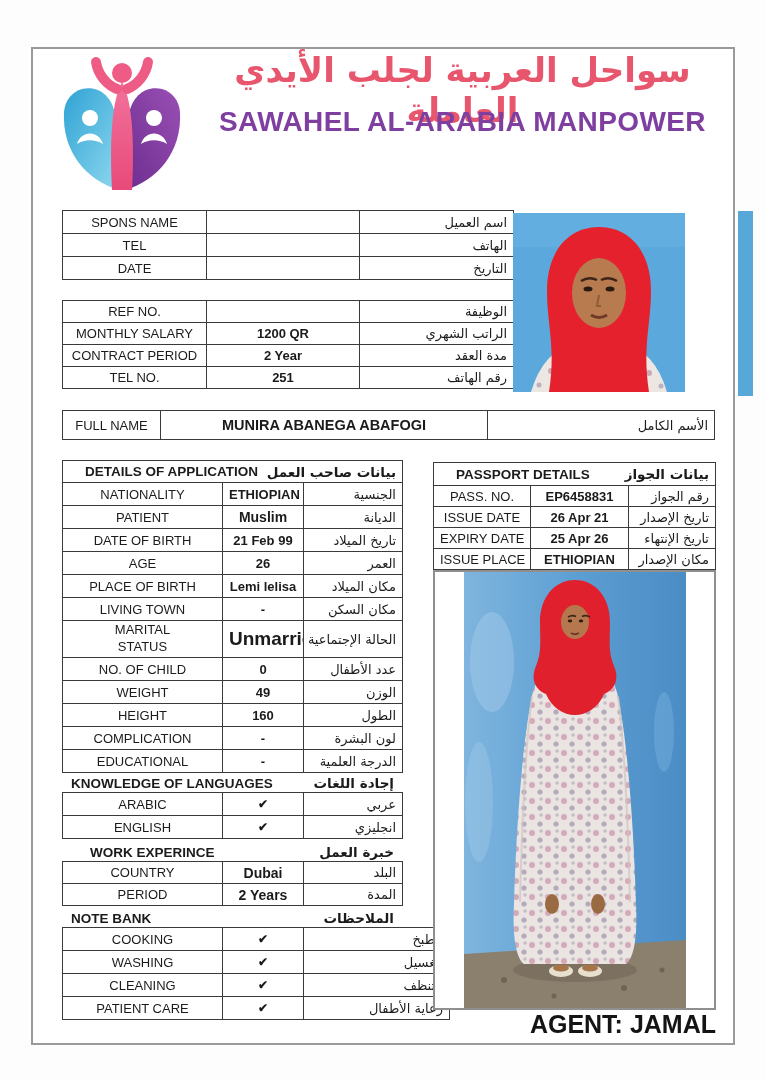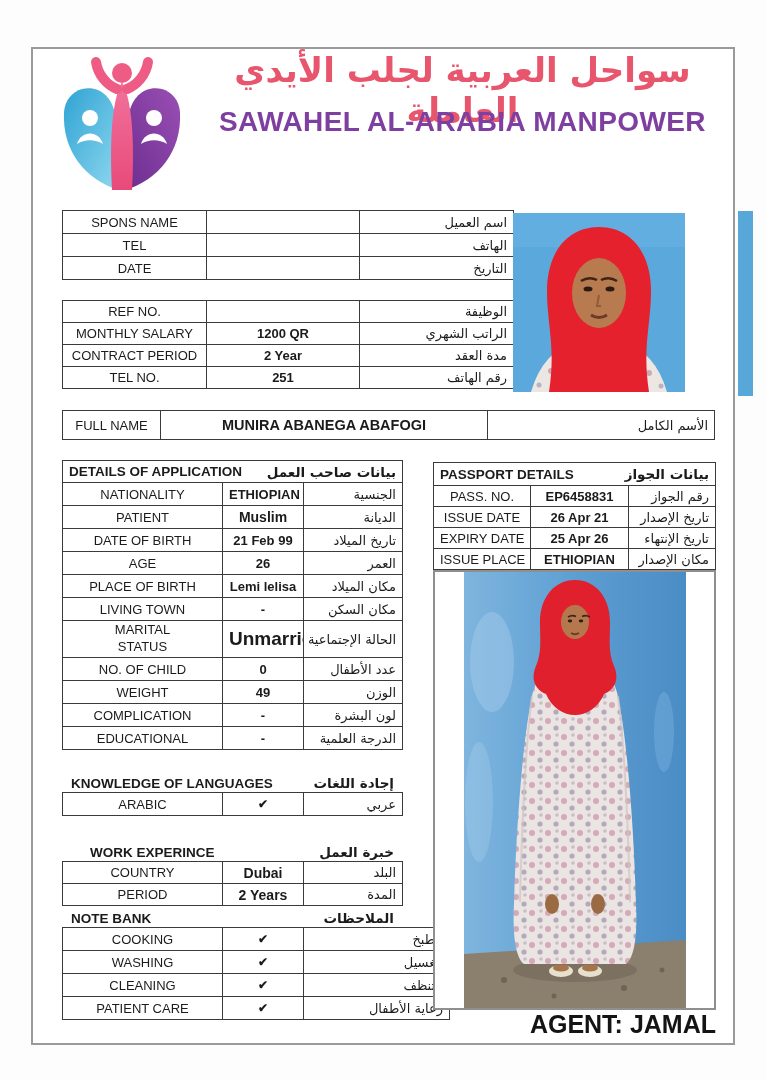--- a/index.html
+++ b/index.html
@@ -13,21 +13,21 @@
   #title-en{left:205px;top:106px;width:515px;text-align:center;font-weight:800;font-size:28px;
             letter-spacing:.4px;color:#7e3fa0;}
   
   table.tbl{position:absolute;border-collapse:collapse;table-layout:fixed;font-size:13px;background:#fff;}
   table.tbl td{border:1px solid #3a3a3a;padding:0 6px;overflow:hidden;white-space:nowrap;vertical-align:middle;}
   td.lbl{text-align:center;}
   td.val{text-align:center;font-weight:bold;}
   td.ar{text-align:right;font-family:"DejaVu Sans",sans-serif;direction:rtl;}
   tr.h23{height:23px;} tr.h22{height:22px;} tr.h21{height:21px;} tr.h29{height:29px;} tr.h37{height:37px;}
   td.sechead{padding:0 9px;font-weight:bold;font-size:13.5px;height:21px;}
-  .sh-in{display:flex;justify-content:space-between;align-items:center;}
+  .sh-in{display:flex;justify-content:space-between;align-items:center;margin-left:16px;}
   .ar-t{font-family:"DejaVu Sans",sans-serif;direction:rtl;font-weight:bold;}
   .freehead{position:absolute;display:flex;justify-content:space-between;align-items:flex-end;
             font-weight:bold;font-size:13.5px;padding:0 9px;box-sizing:border-box;}
   .wrap2{display:inline-block;width:72px;white-space:normal;line-height:1.3;}
   .check{font-size:12px;}
   #fullname-tbl td.val{font-size:14.5px;}
   
   #portrait-box{left:513px;top:213px;width:172px;height:179px;}
   #fullbody-frame{left:433px;top:570px;width:283px;height:440px;border:2px solid #8f8f8f;
                   background:#fff;display:flex;justify-content:center;align-items:flex-start;box-sizing:border-box;}
@@ -216,20 +216,25 @@
       <td class="lbl">NO. OF CHILD</td>
       <td class="val">0</td>
       <td class="ar">عدد الأطفال</td>
     </tr>
     <tr class="h23">
       <td class="lbl">WEIGHT</td>
       <td class="val">49</td>
       <td class="ar">الوزن</td>
     </tr>
     <tr class="h23">
+      <td class="lbl">HEIGHT</td>
+      <td class="val">160</td>
+      <td class="ar">الطول</td>
+    </tr>
+    <tr class="h23">
       <td class="lbl">COMPLICATION</td>
       <td class="val">-</td>
       <td class="ar">لون البشرة</td>
     </tr>
     <tr class="h23">
       <td class="lbl">EDUCATIONAL</td>
       <td class="val">-</td>
       <td class="ar">الدرجة العلمية</td>
     </tr>
   </tbody>
@@ -243,20 +248,25 @@
     <colgroup>
         <col style="width:160px">
         <col style="width:81px">
         <col>
       </colgroup>
     <tbody>
         <tr class="h23">
       <td class="lbl">ARABIC</td>
       <td class="val check">✔</td>
       <td class="ar">عربي</td>
+    </tr>
+    <tr class="h23">
+      <td class="lbl">ENGLISH</td>
+      <td class="val check">✔</td>
+      <td class="ar">انجليزي</td>
     </tr>
   </tbody>
     </table>
 
   <div class="freehead" style="left:62px;top:840px;width:341px;height:20px;padding-left:28px">
     <span>WORK EXPERINCE</span>
     <span class="ar-t">خبرة العمل</span>
   </div>
   <table class="tbl" style="left:62px;top:861px;width:341px">
     <colgroup>

